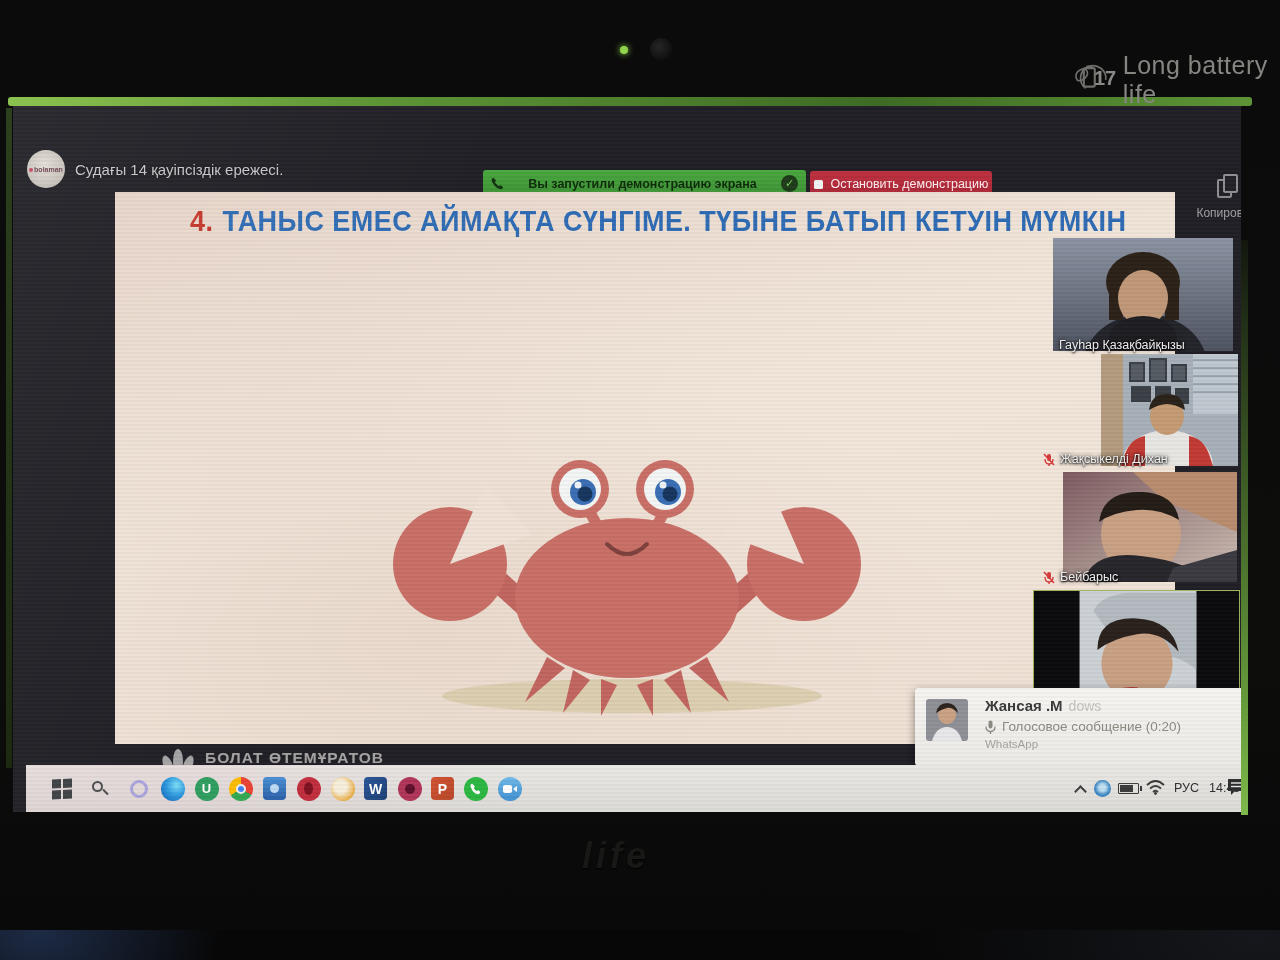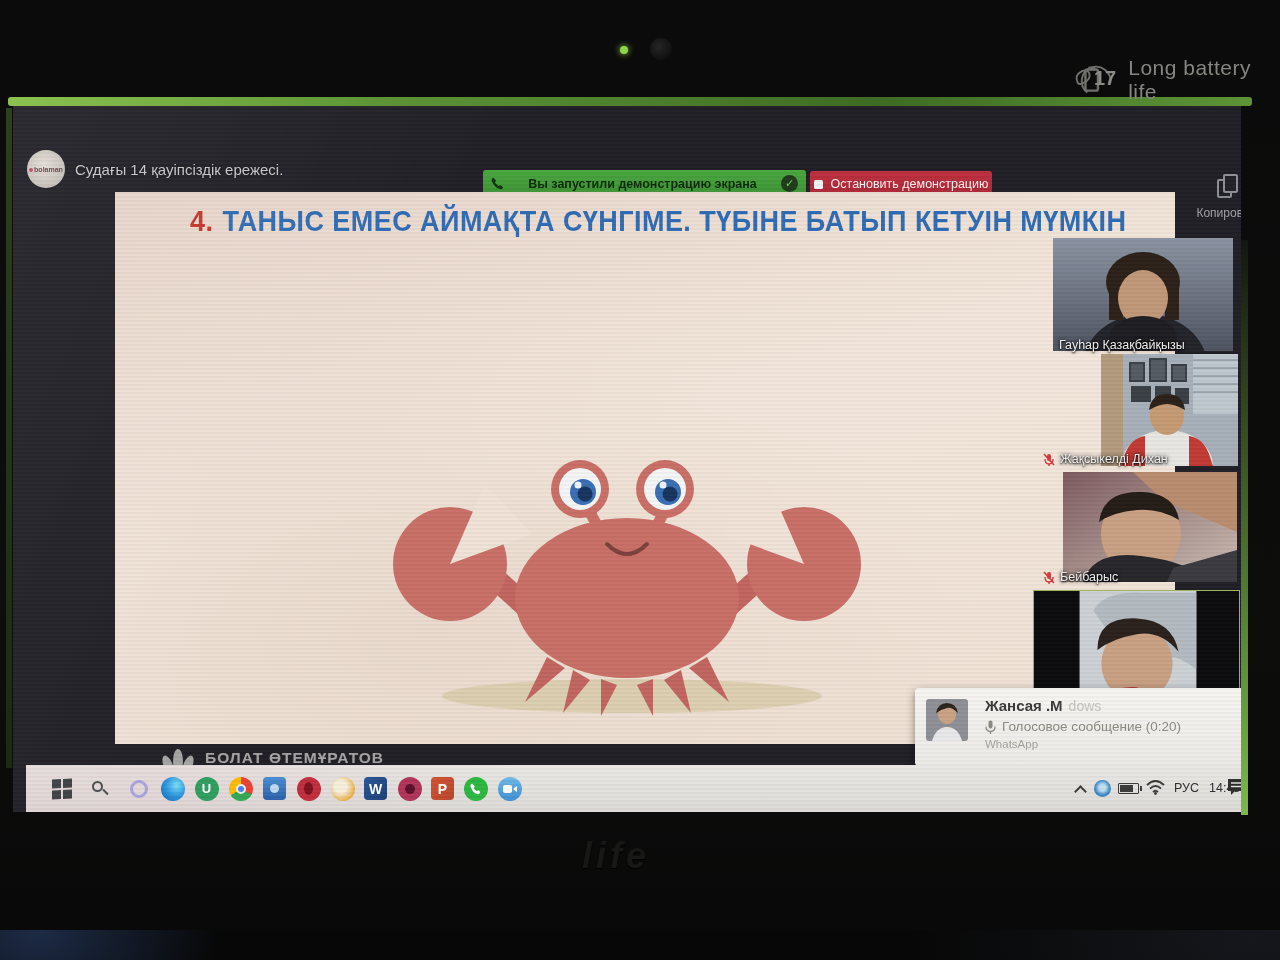--- a/index.html
+++ b/index.html
@@ -25,21 +25,21 @@
   #trim-right { position:absolute; left:1241px; top:240px; width:7px; height:575px;
     background:linear-gradient(180deg,rgba(60,90,35,.15), #6aa23e 85%, #7cb84b); }
   #webcam-led { position:absolute; left:620px; top:46px; width:8px; height:8px;
     border-radius:50%; background:#8ed54d; box-shadow:0 0 6px #8ed54d; }
   #webcam-lens { position:absolute; left:650px; top:38px; width:22px; height:22px;
     border-radius:50%; background:radial-gradient(circle at 40% 40%, #262626, #101010 70%); }
   #sticker { position:absolute; left:1072px; top:58px; height:44px; display:flex;
     align-items:center; gap:12px; color:#7e7f7c; }
   #sticker .badge { position:relative; width:46px; height:44px; }
   #sticker .badge svg { position:absolute; inset:0; }
-  #sticker .text { font-size:21px; letter-spacing:.5px; color:#858682; }
+  #sticker .text { font-size:25px; letter-spacing:.5px; color:#858682; }
   #acer-logo { position:absolute; left:582px; top:835px; font-size:36px; font-weight:700;
     letter-spacing:4px; color:#181817; text-shadow:0 1px 1px #000; font-style:italic; }
 
   
   #screen { position:absolute; left:13px; top:106px; width:1228px; height:706px;
     background:#201f25; overflow:hidden; }
   #glare { position:absolute; inset:0; pointer-events:none;
     background:
       repeating-linear-gradient(180deg, rgba(255,255,255,.018) 0 2px, rgba(0,0,0,.03) 2px 4px),
       linear-gradient(115deg, rgba(255,255,255,.05) 0%, rgba(255,255,255,0) 35%),

